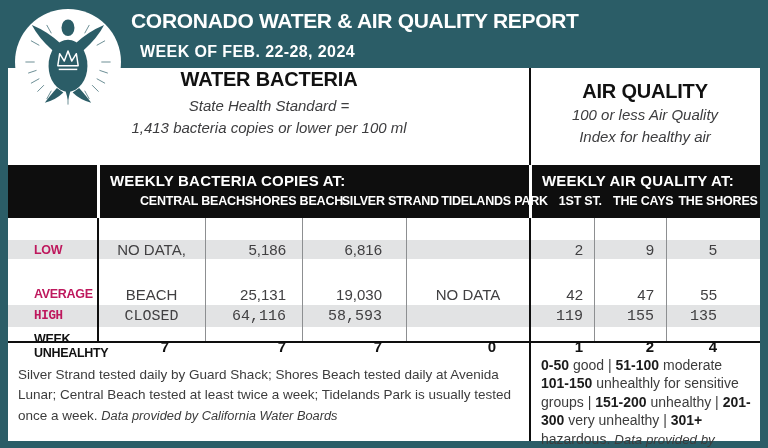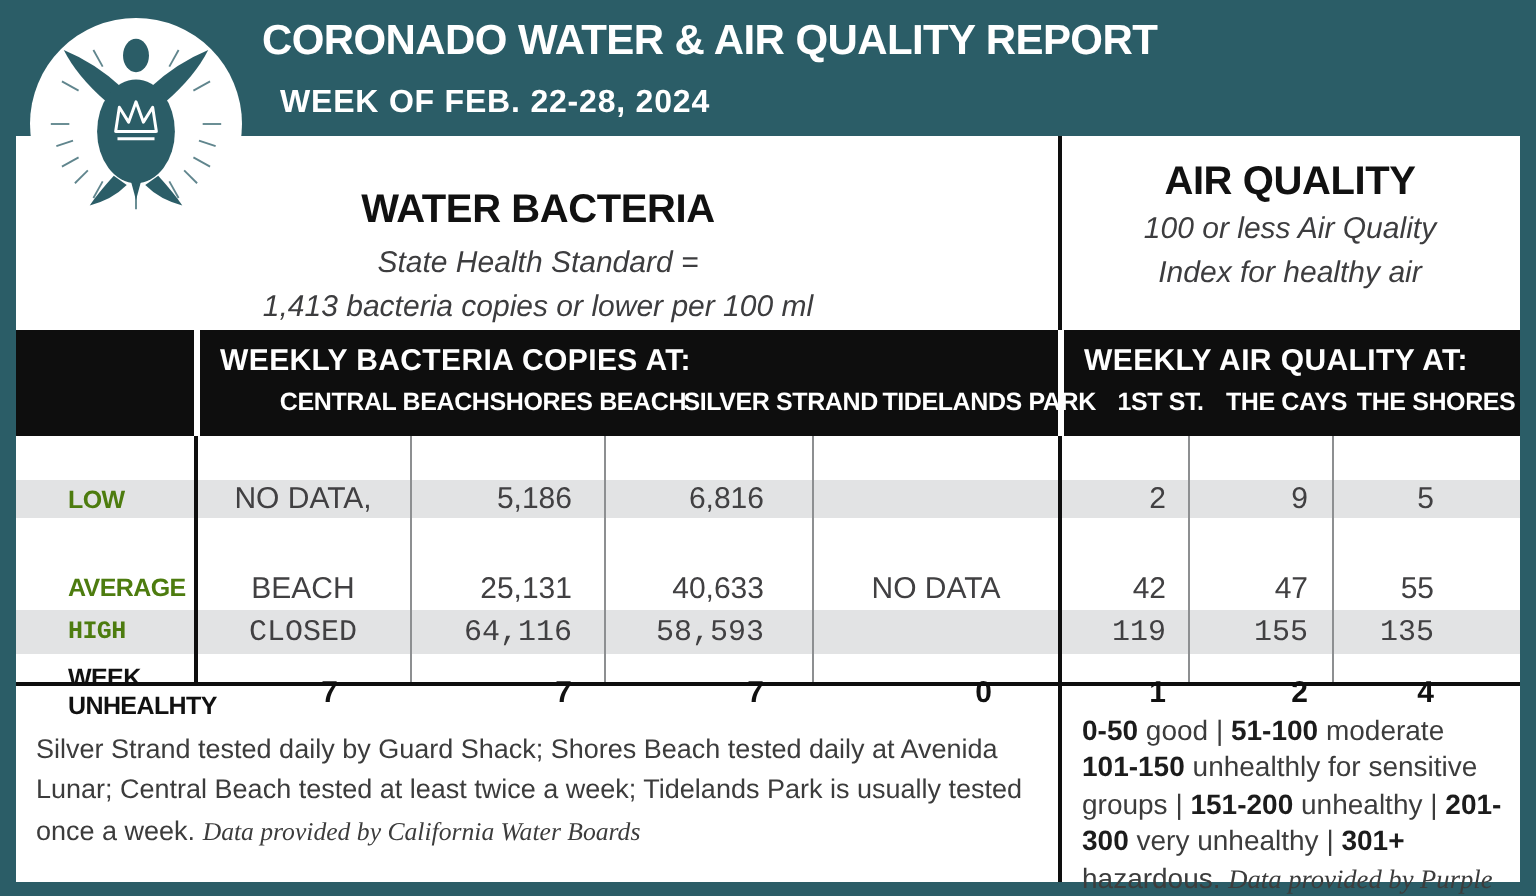--- a/index.html
+++ b/index.html
@@ -12,21 +12,21 @@
   
   .logo{position:absolute;left:15px;top:9px;width:106px;height:106px;border-radius:50%;
         background:#ffffff;z-index:5;display:flex;align-items:center;justify-content:center;}
   .title{position:absolute;left:131px;top:9px;width:630px;color:#ffffff;font-weight:bold;
          font-size:21px;letter-spacing:-0.3px;white-space:nowrap;}
   .subtitle{position:absolute;left:140px;top:43px;color:#ffffff;font-weight:bold;
             font-size:16px;letter-spacing:0.4px;white-space:nowrap;}
 
   
   .info{position:absolute;top:0;height:97px;text-align:center;color:#1c1c1c;}
-  .info-water{left:0;width:522px;padding-top:26px;}
+  .info-water{left:0;width:522px;padding-top:0;}
   .info-air{left:522px;width:230px;padding-top:12px;}
   .info-title{font-size:20px;font-weight:bold;letter-spacing:-0.2px;color:#111111;}
   .info-std{font-size:15px;font-style:italic;color:#3d3d3f;line-height:1.35;margin-top:2px;}
   .info-std.first{margin-top:5px;}
 
   
   .band{position:absolute;left:0;top:97px;width:752px;height:53px;background:#0e0e0e;color:#ffffff;}
   .band-gap{position:absolute;top:0;width:3px;height:53px;background:#ffffff;}
   .gap-1{left:89px;} .gap-2{left:521px;}
   .band-title{position:absolute;top:7px;font-size:15px;font-weight:bold;letter-spacing:0.2px;white-space:nowrap;}
@@ -36,21 +36,21 @@
 
   
   .rows{position:absolute;left:0;top:150px;width:752px;}
   .row{display:flex;align-items:center;}
   .row-gap{height:22px;background:#ffffff;}
   .row-low{height:19px;background:#e2e3e4;}
   .row-avg{height:22px;background:#ffffff;margin-top:24px;}
   .row-high{height:22px;background:#e2e3e4;font-family:Liberation Mono, monospace;}
   .row-days{height:38px;background:#ffffff;}
   .cell{height:100%;display:flex;align-items:center;color:#414042;font-size:15px;}
-  .c-label{width:90px;padding-left:26px;font-weight:bold;font-size:12.5px;letter-spacing:-0.3px;color:#4d7c0f;}
+  .c-label{width:90px;padding-left:26px;font-weight:bold;font-size:12.5px;letter-spacing:-0.3px;color:#be185d;}
   .c-label .two-line{line-height:1.15;}
   .c-cb{width:107px;justify-content:center;}
   .c-sb{width:97px;justify-content:flex-end;padding-right:16px;}
   .c-ss{width:104px;justify-content:flex-end;padding-right:24px;}
   .c-tp{width:124px;justify-content:center;}
   .c-a1{width:64px;justify-content:flex-end;padding-right:11px;}
   .c-a2{width:72px;justify-content:flex-end;padding-right:12px;}
   .c-a3{width:94px;justify-content:flex-end;padding-right:43px;}
   .row-days .cell{font-weight:bold;color:#111111;}
   .row-days .c-cb{justify-content:flex-end;padding-right:36px;}
@@ -64,21 +64,21 @@
   .vthin{position:absolute;background:#8d8f91;width:1px;top:150px;height:123px;z-index:3;}
   .vt-1{left:197px;} .vt-2{left:294px;} .vt-3{left:398px;} .vt-4{left:586px;} .vt-5{left:658px;}
   .hline{position:absolute;left:0;top:273px;width:752px;height:2px;background:#0e0e0e;z-index:3;}
 
   
   .footer-left{position:absolute;left:0;top:275px;width:521px;height:98px;
                padding:22px 14px 0 10px;font-size:13.5px;color:#3c3c3c;line-height:1.5;}
   .footer-right{position:absolute;left:523px;top:275px;width:229px;height:98px;
                 padding:13px 6px 0 10px;font-size:14px;color:#3c3c3c;line-height:1.32;}
   .b{font-weight:bold;color:#1c1c1c;}
-  .i{font-style:italic;font-size:0.95em;font-family:Liberation Serif, serif;}
+  .i{font-style:italic;font-size:0.95em;}
 </style>
 </head>
 <body>
 
 <div class="card">
 
   <div class="logo">
     <svg width="100" height="100" viewBox="0 0 108 108">
       <g stroke="#2b5d67" stroke-width="1" opacity="0.75">
         <line x1="90" y1="54" x2="100" y2="54"></line>
@@ -156,21 +156,21 @@
         <div class="cell c-tp"></div>
         <div class="cell c-a1">2</div>
         <div class="cell c-a2">9</div>
         <div class="cell c-a3">5</div>
       </div>
 
       <div class="row row-avg">
         <div class="cell c-label">AVERAGE</div>
         <div class="cell c-cb">BEACH</div>
         <div class="cell c-sb">25,131</div>
-        <div class="cell c-ss">40,633</div>
+        <div class="cell c-ss">19,030</div>
         <div class="cell c-tp">NO DATA</div>
         <div class="cell c-a1">42</div>
         <div class="cell c-a2">47</div>
         <div class="cell c-a3">55</div>
       </div>
 
       <div class="row row-high">
         <div class="cell c-label">HIGH</div>
         <div class="cell c-cb">CLOSED</div>
         <div class="cell c-sb">64,116</div>

